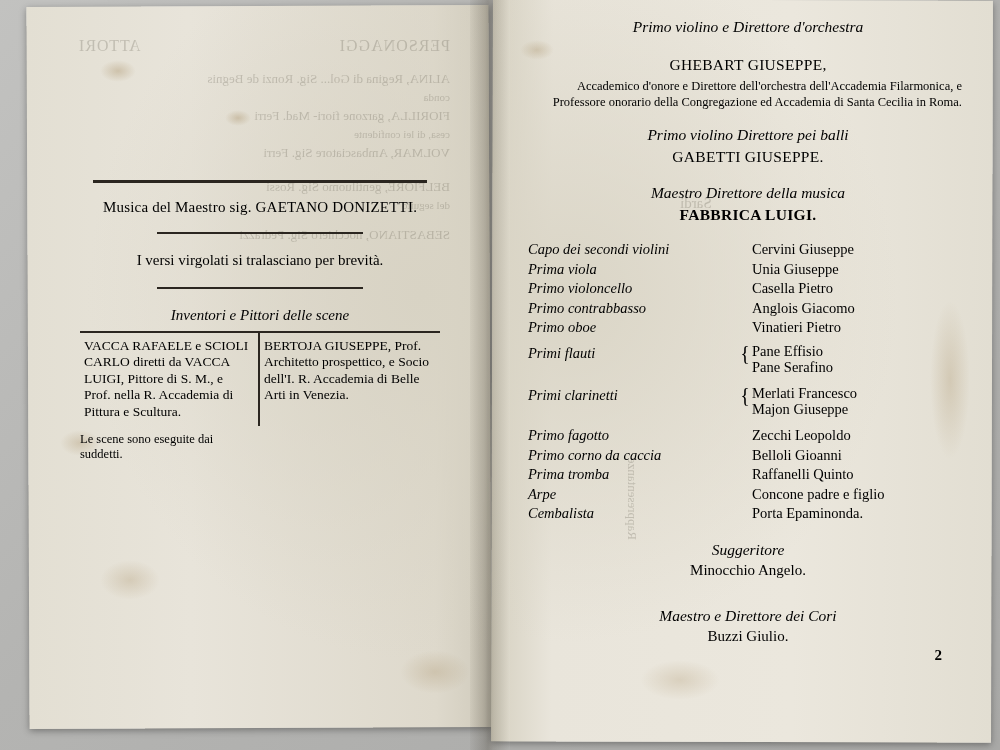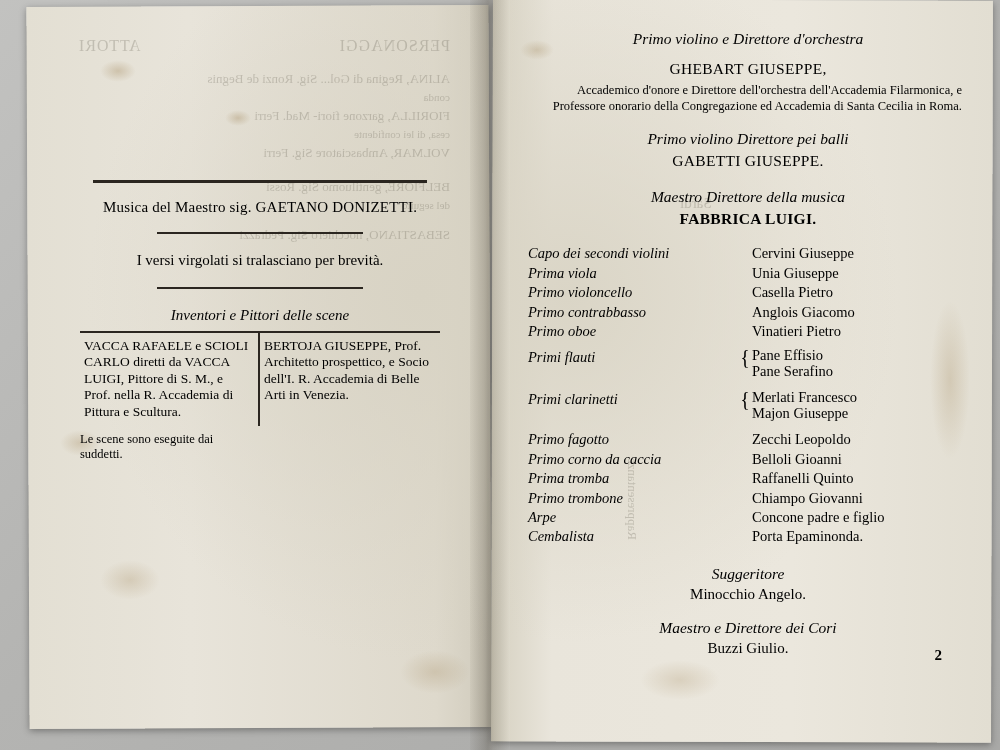--- a/index.html
+++ b/index.html
@@ -102,21 +102,21 @@
   .boxcell {
     font-size: 13.5px;
     line-height: 1.22;
     padding: 5px 6px 6px 4px;
     width: 50%;
     box-sizing: border-box;
   }
   .boxcell.first { border-right: 2px solid #2b2620; }
   .note { font-size: 12.5px; line-height: 1.2; margin-top: 6px; }
   
-  #right-col { position: absolute; left: 528px; top: 30px; width: 440px; }
+  #right-col { position: absolute; left: 528px; top: 18px; width: 440px; }
   .rp-head-it { font-style: italic; font-size: 15.5px; text-align: center; }
   .rp-name { font-size: 15.5px; text-align: center; letter-spacing: .3px; }
   .rp-small { font-size: 12.5px; text-align: right; line-height: 1.25; }
   .roster { margin-top: 10px; width: 100%; border-collapse: collapse; }
   .roster td { font-size: 14.5px; padding: 1.2px 0; vertical-align: top; }
   .roster td.role { font-style: italic; width: 210px; }
   .roster td.brace { width: 14px; text-align: center; font-size: 20px; line-height: 1; }
   .roster td.who { }
   .pair td.who { line-height: 1.12; }
   .folio {
@@ -206,21 +206,21 @@
     <div class="page-text ghost" style="left:640px;top:540px;font-size:13px;transform:scaleX(-1) rotate(-90deg);transform-origin:left top;">
       <span>Rappresentanze</span>
     </div>
 
     <div id="right-col">
 
       <div class="rp-head-it">
         <span>Primo violino e Direttore d'orchestra</span>
       </div>
 
-      <div class="rp-name" style="margin-top:12px;">
+      <div class="rp-name" style="margin-top:20px;">
         <span>GHEBART GIUSEPPE,</span>
       </div>
 
       <div class="rp-small" style="margin-top:5px;padding:0 6px;">
         <span>Accademico d'onore e Direttore dell'orchestra dell'Accademia Filarmonica, e Professore onorario della Congregazione ed Accademia di Santa Cecilia in Roma.</span>
       </div>
 
       <div class="rp-head-it" style="margin-top:16px;">
         <span>Primo violino Direttore pei balli</span>
       </div>
@@ -287,45 +287,40 @@
           <td class="role">Primo corno da caccia</td>
           <td class="brace"></td>
           <td class="who">Belloli Gioanni</td>
         </tr>
         <tr>
           <td class="role">Prima tromba</td>
           <td class="brace"></td>
           <td class="who">Raffanelli Quinto</td>
         </tr>
         <tr>
-          <td class="role">Primo trombone</td>
-          <td class="brace"></td>
-          <td class="who">Chiampo Giovanni</td>
-        </tr>
-        <tr>
           <td class="role">Arpe</td>
           <td class="brace"></td>
           <td class="who">Concone padre e figlio</td>
         </tr>
         <tr>
           <td class="role">Cembalista</td>
           <td class="brace"></td>
           <td class="who">Porta Epaminonda.</td>
         </tr>
       </tbody>
         </table>
 
       <div class="rp-head-it" style="margin-top:18px;">
         <span>Suggeritore</span>
       </div>
       <div class="ctr" style="font-size:15px;margin-top:3px;">
         <span>Minocchio Angelo.</span>
       </div>
 
-      <div class="rp-head-it" style="margin-top:16px;">
+      <div class="rp-head-it" style="margin-top:28px;">
         <span>Maestro e Direttore dei Cori</span>
       </div>
       <div class="ctr" style="font-size:15px;margin-top:3px;">
         <span>Buzzi Giulio.</span>
       </div>
     </div>
 
     <div class="folio">
       <span>2</span>
     </div>

